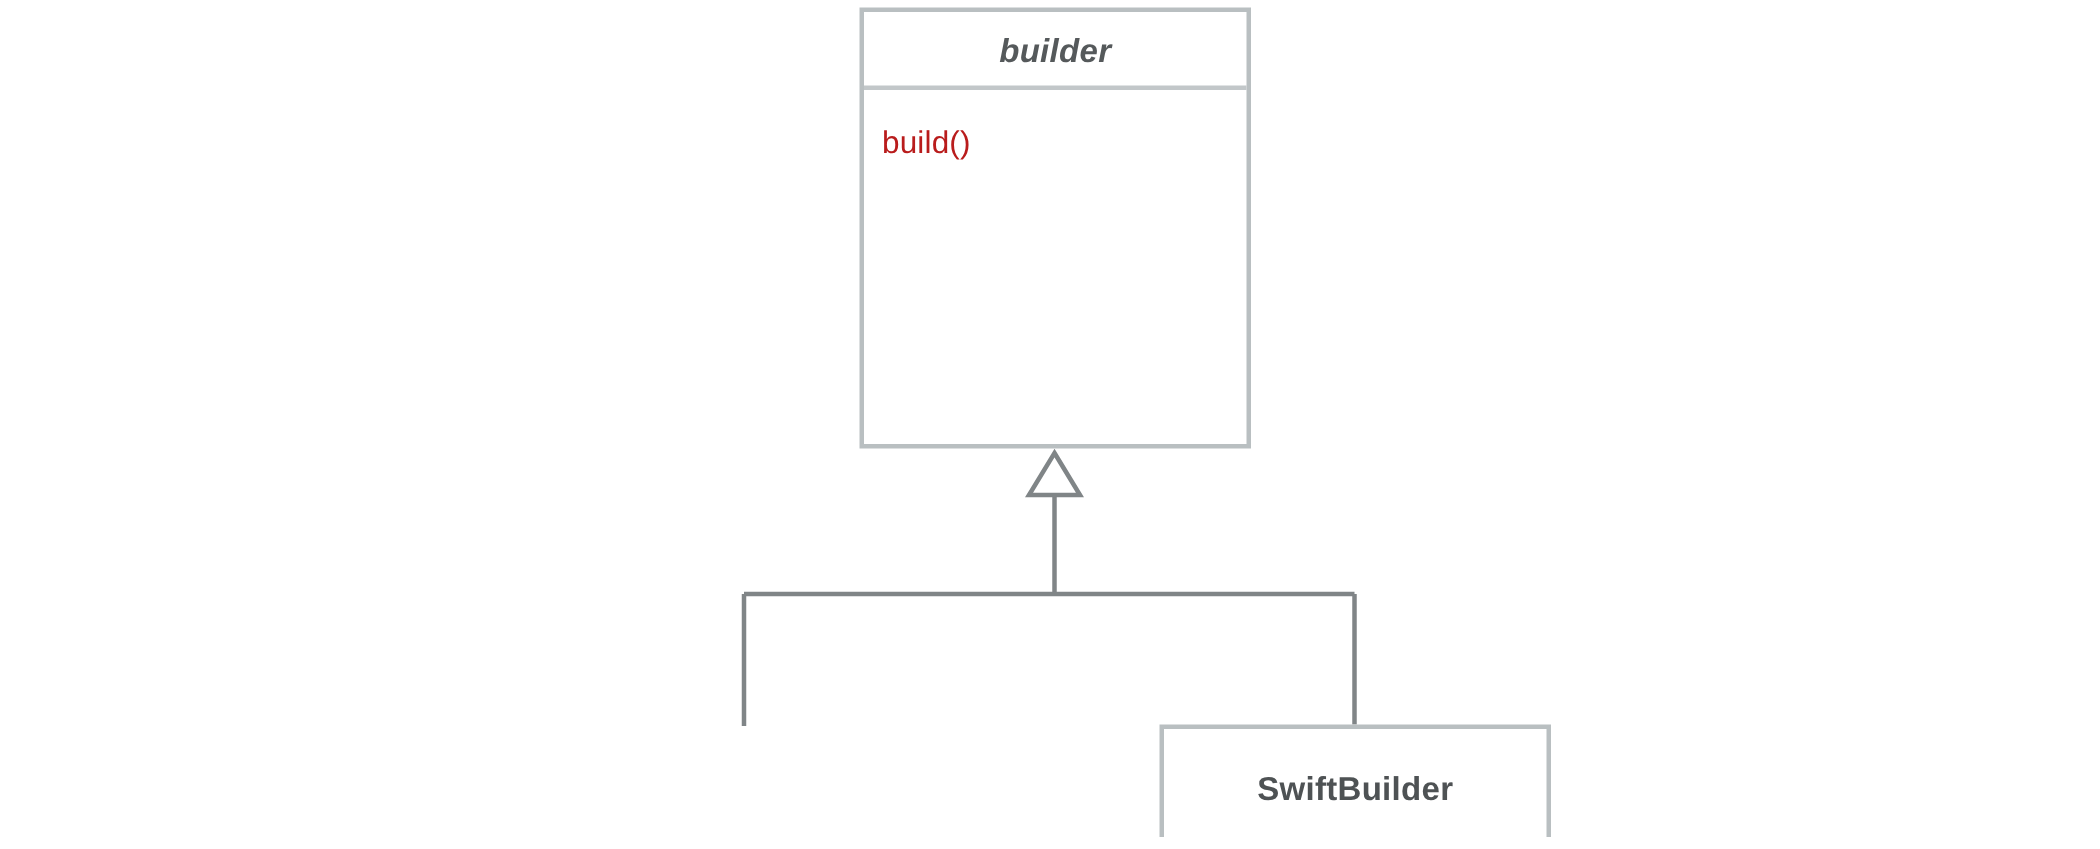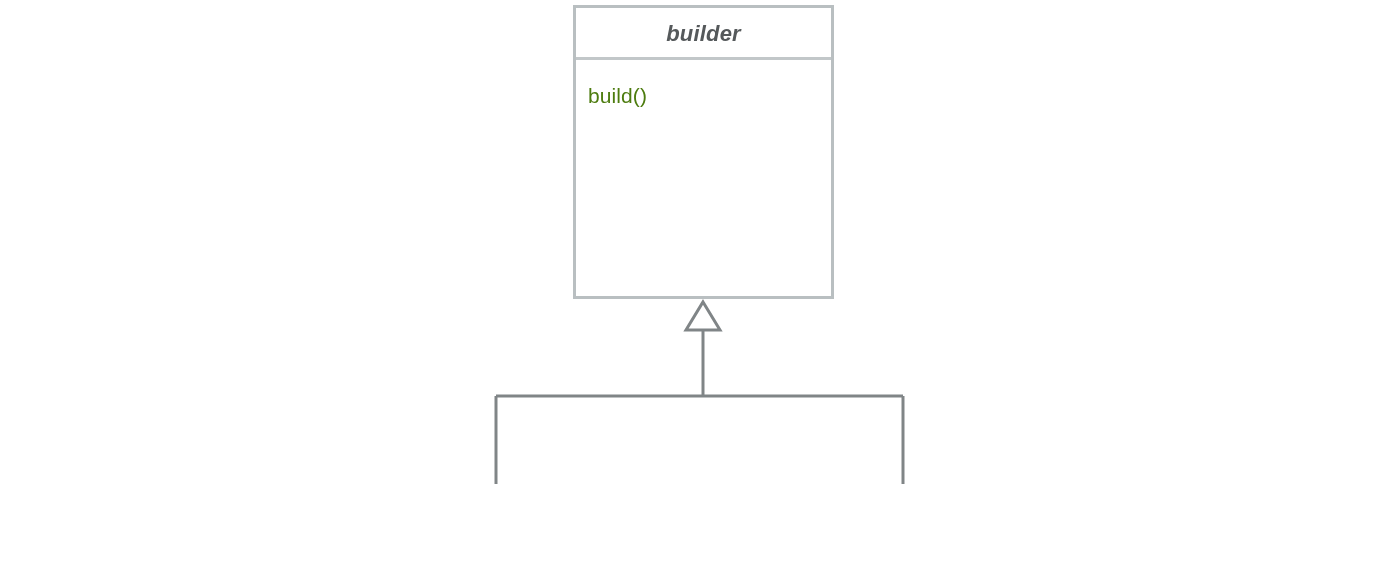--- a/index.html
+++ b/index.html
@@ -41,21 +41,21 @@
     font-weight: bold;
     font-style: italic;
     border-bottom: 3px solid #c2c7c9;
     letter-spacing: 0.2px;
   }
   .uml-members {
     box-sizing: border-box;
     padding: 14px 0 10px 12px;
   }
   .uml-member {
-    color: #4d7c0f;
+    color: #b91c1c;
     font-size: 21px;
     line-height: 44px;
     white-space: nowrap;
     letter-spacing: 0.1px;
   }
   .uml-leaf-label {
     text-align: center;
     color: #4e5254;
     font-size: 22px;
     font-weight: bold;
@@ -100,14 +100,17 @@
   </svg>
 
   <div class="uml-box" id="parent-box">
     <div class="uml-title">builder</div>
     <div class="uml-members">
       <div class="uml-member">build()</div>
     </div>
   </div>
 
 
+  <div class="uml-box" id="child-box-1">
+    <div class="uml-leaf-label">SwiftBuilder</div>
+  </div>
 
 </div>
 
 </body></html>

